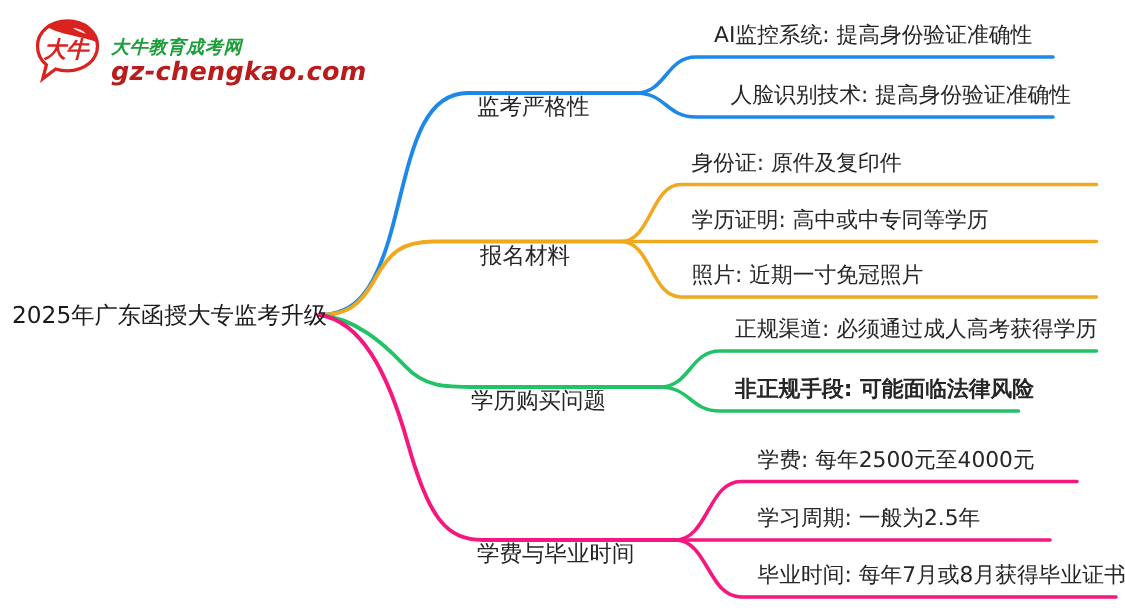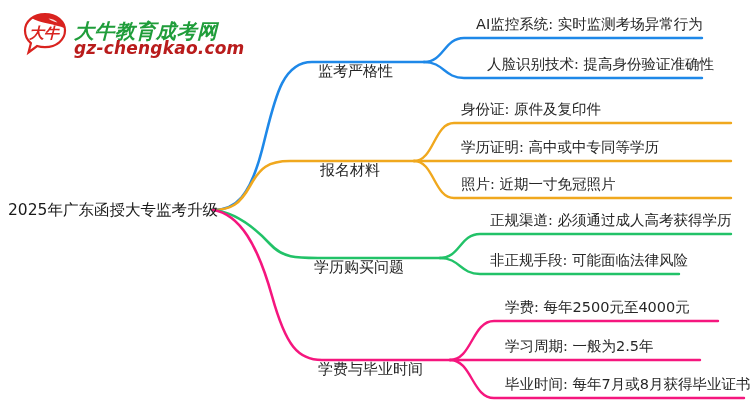--- a/index.html
+++ b/index.html
@@ -40,21 +40,21 @@
     height: 44px;
     flex: 0 0 auto;
   }
   .logo-text-wrap {
     margin-left: 6px;
     display: flex;
     flex-direction: column;
     justify-content: center;
   }
   .logo-title {
-    font-size: 20px;
+    font-size: 12px;
     font-weight: bold;
     color: #1f9d3a;
     letter-spacing: 0.5px;
     line-height: 20px;
     white-space: nowrap;
   }
   .logo-url {
     font-size: 17px;
     font-weight: bold;
     color: #b91c1c;
@@ -148,27 +148,27 @@
   <div class="node-label root-label" style="left:8px; top:203px;">2025年广东函授大专监考升级</div>
 
   <div class="node-label l1-label" style="left:318px; top:40px;">监考严格性</div>
 
   <div class="node-label l1-label" style="left:320px; top:139px;">报名材料</div>
 
   <div class="node-label l1-label" style="left:314px; top:236px;">学历购买问题</div>
 
   <div class="node-label l1-label" style="left:318px; top:338px;">学费与毕业时间</div>
 
-  <div class="node-label l2-label" style="left:476px; top:17px;">AI监控系统: 实时监测考场异常行为</div>
+  <div class="node-label l2-label" style="left:476px; top:17px;">AI监控系统: 提高身份验证准确性</div>
   <div class="node-label l2-label" style="left:487px; top:57px;">人脸识别技术: 提高身份验证准确性</div>
 
   <div class="node-label l2-label" style="left:461px; top:102px;">身份证: 原件及复印件</div>
   <div class="node-label l2-label" style="left:461px; top:140px;">学历证明: 高中或中专同等学历</div>
   <div class="node-label l2-label" style="left:461px; top:177px;">照片: 近期一寸免冠照片</div>
 
   <div class="node-label l2-label" style="left:490px; top:213px;">正规渠道: 必须通过成人高考获得学历</div>
-  <div class="node-label l2-label" style="left:490px; top:253px;">非正规手段: 可能面临法律风险</div>
+  <div class="node-label l2-label" style="left:490px; top:253px;font-weight:bold;">非正规手段: 可能面临法律风险</div>
 
   <div class="node-label l2-label" style="left:505px; top:300px;">学费: 每年2500元至4000元</div>
   <div class="node-label l2-label" style="left:505px; top:339px;">学习周期: 一般为2.5年</div>
   <div class="node-label l2-label" style="left:505px; top:377px;">毕业时间: 每年7月或8月获得毕业证书</div>
 
 </div>
 
 </body></html>

